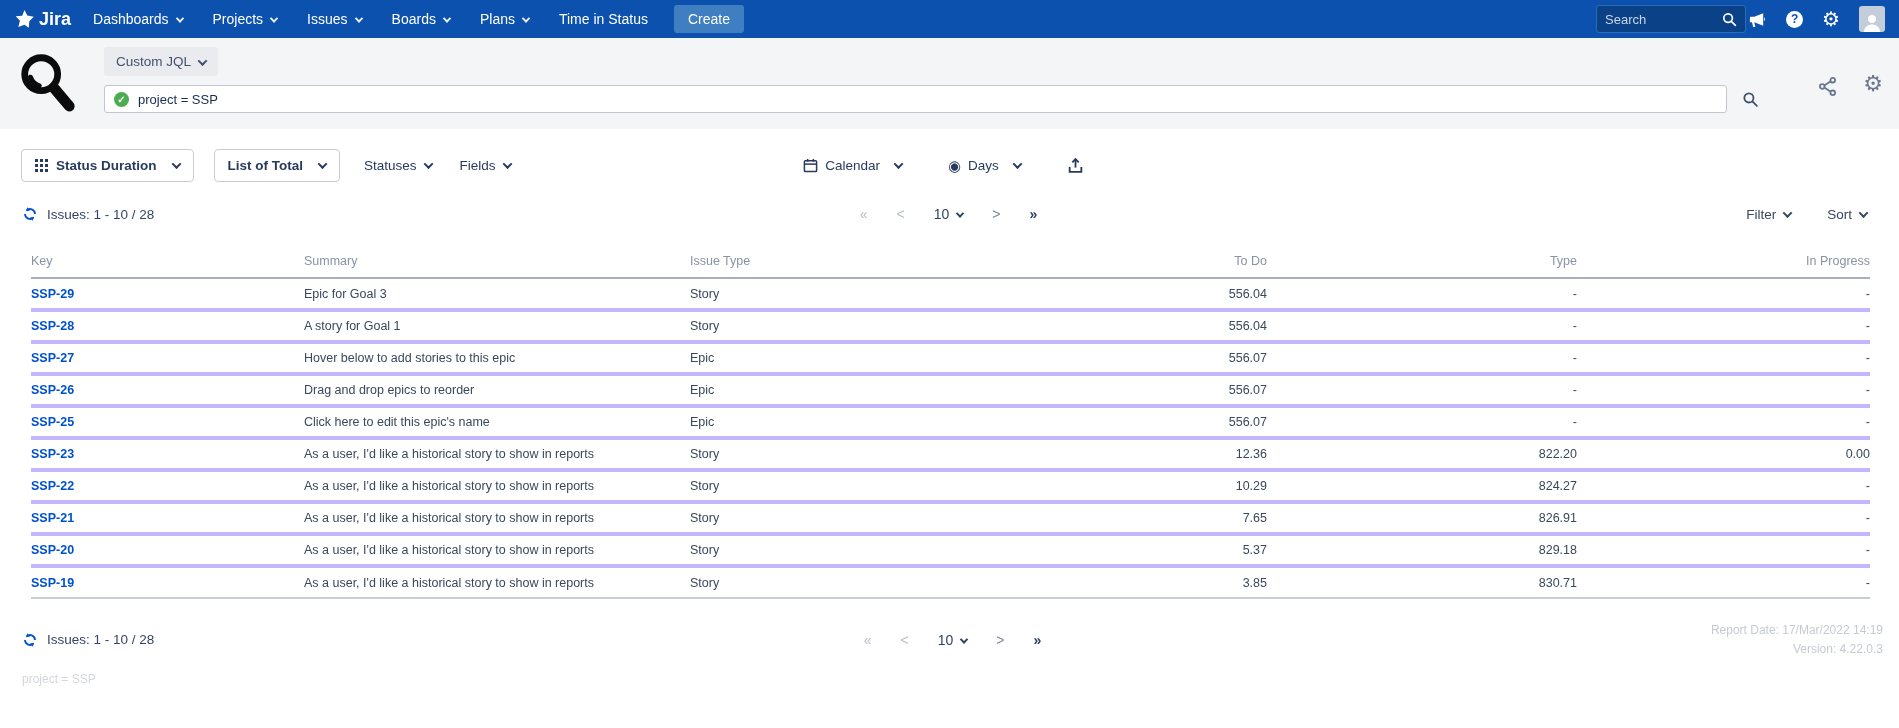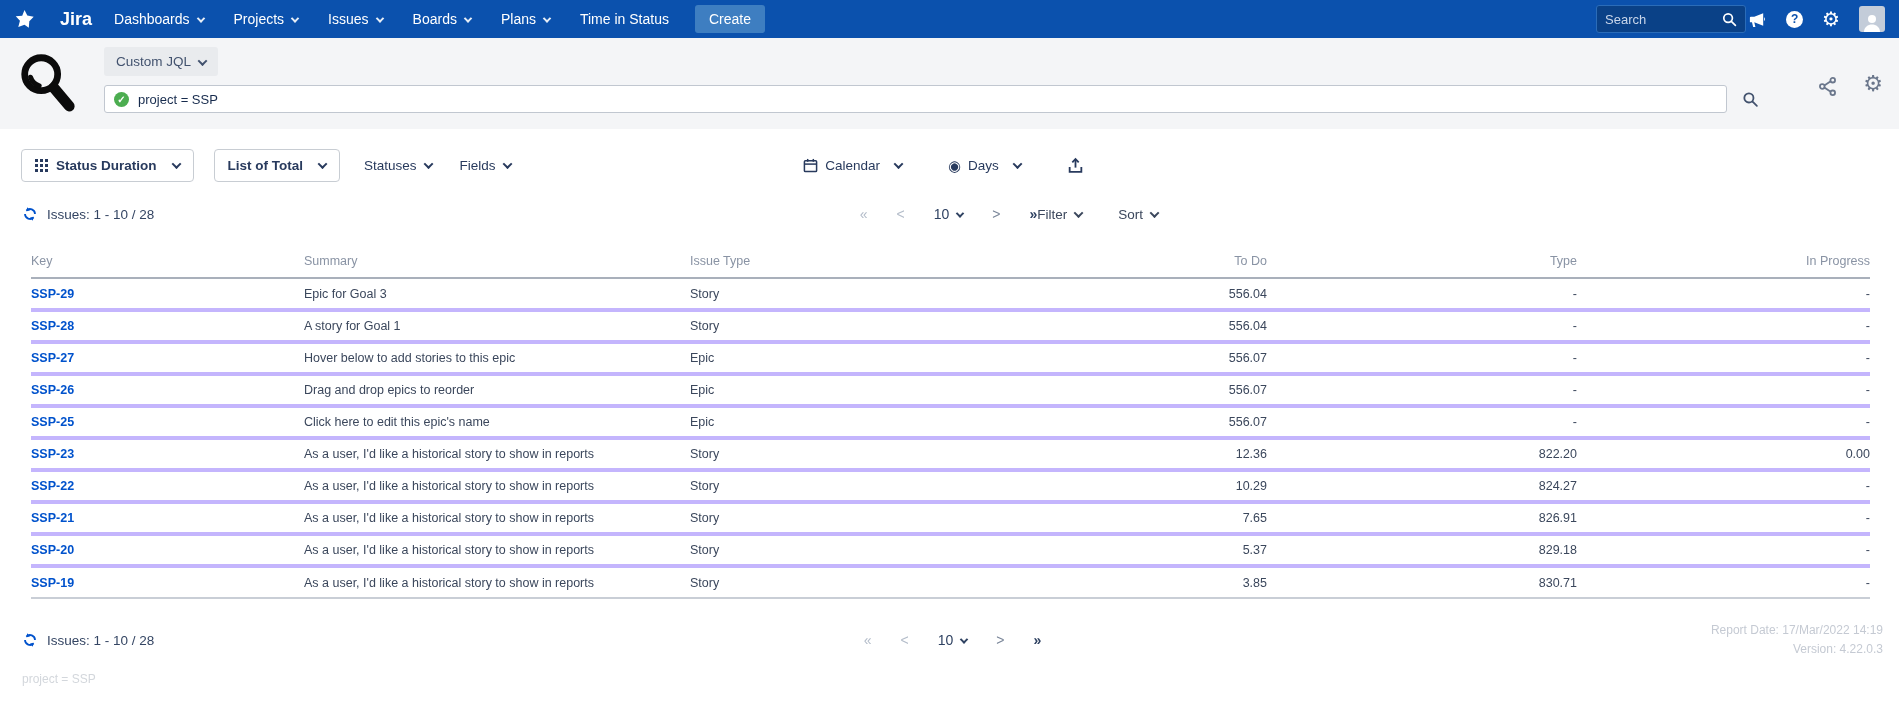--- a/index.html
+++ b/index.html
@@ -11,21 +11,21 @@
     --text-muted:#8993A4; --annotation-red:#E8261D; --check-green:#4CAD50;
   }
   .chev{ display:inline-block; width:7px; height:7px;
     border-right:2px solid currentColor; border-bottom:2px solid currentColor;
     transform:rotate(45deg) translate(-1px,-1px); margin-left:8px; vertical-align:middle; }
   svg{ display:block; }
 
   
   .topnav{ height:38px; background:var(--nav-bg); display:flex; align-items:center;
     padding:0 14px; color:#fff; }
-  .brand{ display:flex; align-items:center; gap:25px; font-weight:bold; font-size:18px;
+  .brand{ display:flex; align-items:center; gap:4px; font-weight:bold; font-size:18px;
     margin-right:22px; cursor:pointer; }
   .menus{ display:flex; align-items:center; gap:30px; font-size:14px; }
   .navitem{ color:#fff; text-decoration:none; cursor:pointer; white-space:nowrap; }
   .navitem .chev{ width:6px; height:6px; opacity:.9; }
   .create{ background:var(--create-btn-bg); color:#fff; border:none; border-radius:3px;
     font-size:14px; padding:6px 14px; margin-left:26px; cursor:pointer;
     font-family:inherit; }
   .topspacer{ flex:1; }
   .searchbox{ width:150px; height:28px; background:var(--nav-search-bg);
     border:1px solid #2B6CB8; border-radius:3px; display:flex; align-items:center;
@@ -71,29 +71,29 @@
     padding:7px 26px 9px; display:inline-block; }
   .datefilter{ color:#6B778C; font-size:13.5px; cursor:pointer; white-space:nowrap; }
   .tright{ display:flex; align-items:center; justify-content:flex-end; gap:46px;
     padding-right:12px; }
   .ticon-lbl{ display:flex; align-items:center; gap:7px; font-size:13.5px; cursor:pointer; }
   .fisheye{ font-size:15px; line-height:1; }
 
   
   .resultsbar{ margin-top:24px; padding:0 24px 0 22px; display:grid;
     grid-template-columns:1fr auto 1fr; align-items:center; color:#344563; }
-  .issuescount{ display:flex; align-items:flex-end; gap:9px; font-size:13.5px; }
+  .issuescount{ display:flex; align-items:center; gap:9px; font-size:13.5px; }
   .pager{ display:flex; align-items:center; gap:29px; font-size:14px; }
   .pg{ cursor:pointer; }
   .pg.dis{ color:#B3BCC9; }
   .pg.mid{ color:#7A8699; }
   .pg.dark{ color:#2F4262; font-weight:bold; }
   .pgsize{ color:#2F4262; cursor:pointer; }
   .pgsize .chev{ width:6px; height:6px; border-width:2px; color:#2F4262; }
-  .rright{ display:flex; justify-content:flex-start; gap:36px; padding-right:8px; }
+  .rright{ display:flex; justify-content:flex-end; gap:36px; padding-right:8px; }
   .rlink{ display:flex; align-items:center; font-size:13.5px; color:#3B475C; cursor:pointer; }
 
   
   .tablewrap{ margin:26px 29px 0 31px; }
   table{ width:100%; border-collapse:collapse; table-layout:fixed; }
   th{ text-align:left; font-weight:normal; color:#8993A4; font-size:12.5px;
     padding:6px 0 9px; border-bottom:2px solid #A9B0BB;margin-top:40px; }
   th.num, td.num{ text-align:right; }
   td{ font-size:12.5px; color:#3B475C; height:32px; padding:0;
     border-bottom:4px solid #c4b5fd; white-space:nowrap; overflow:hidden; }

